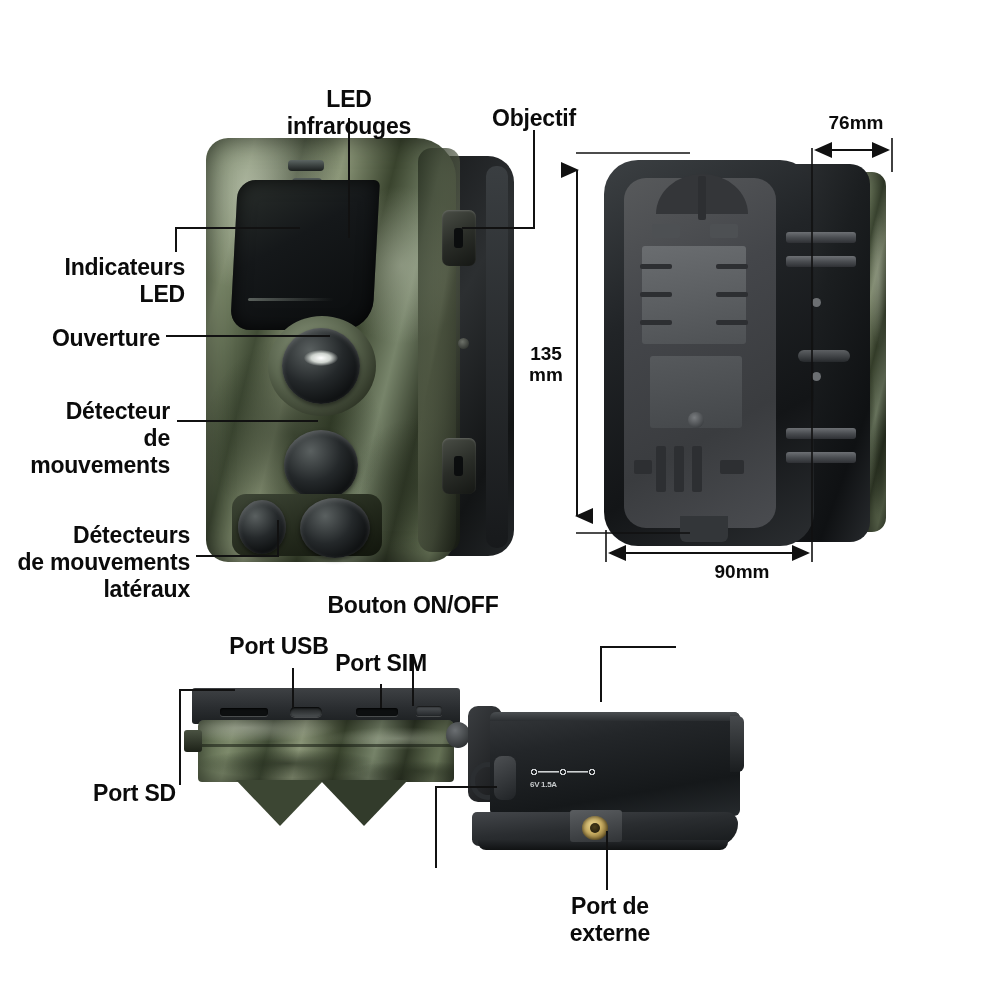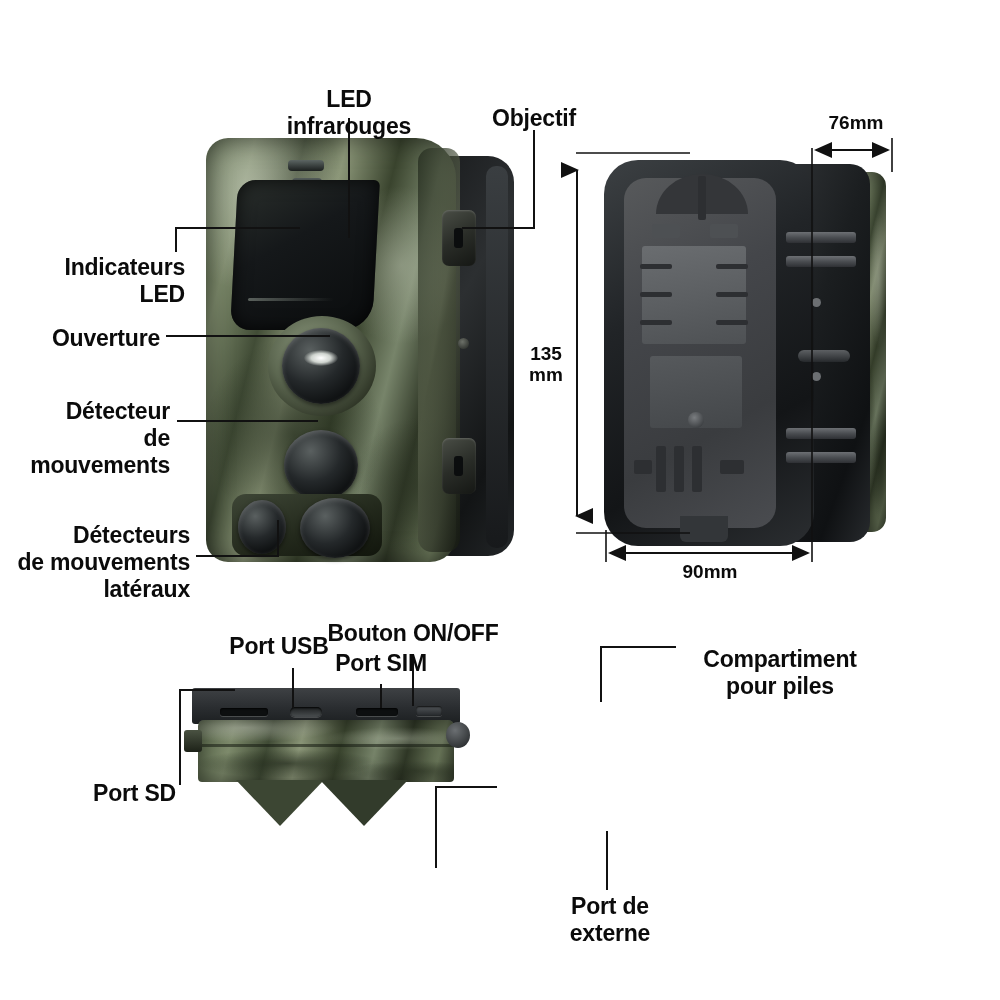--- a/index.html
+++ b/index.html
@@ -269,21 +269,21 @@
     <line x1="812" y1="148" x2="812" y2="562" stroke="#111" stroke-width="1.6"></line>
     <line x1="610" y1="553" x2="808" y2="553" stroke="#111" stroke-width="2" marker-start="url(#arrL)" marker-end="url(#arrR)"></line>
 
     <line x1="892" y1="138" x2="892" y2="172" stroke="#111" stroke-width="1.6"></line>
     <line x1="816" y1="150" x2="888" y2="150" stroke="#111" stroke-width="2" marker-start="url(#arrL)" marker-end="url(#arrR)"></line>
   </svg>
 
   <div class="dim-label" style="left:516px; top:344px; width:60px; white-space:pre-line;">135
 mm</div>
 
-  <div class="dim-label" style="left:660px; top:562px; width:100px;">90mm</div>
+  <div class="dim-label" style="left:692px; top:562px; width:100px;">90mm</div>
 
   <div class="dim-label" style="left:806px; top:113px; width:100px;">76mm</div>
 
   <div class="art" style="left:178px; top:688px; width:300px; height:140px;">
 
     <div class="dark-body" style="left:14px; top:0px; width:268px; height:36px; border-radius:3px;
                 background:linear-gradient(180deg,#3e4144 0%,#2a2d30 55%,#1c1f21 100%);"></div>
     <div class="portslot" style="left:42px; top:20px; width:48px; height:8px;"></div>
     <div class="portslot" style="left:112px; top:19px; width:32px; height:10px; border-radius:5px;
                 background:linear-gradient(180deg,#1c1f20,#4a4e50);"></div>
@@ -301,20 +301,60 @@
                 border-left:44px solid transparent; border-right:44px solid transparent;
                 border-top:46px solid #3c4633;"></div>
     <div class="art" style="left:142px; top:92px; width:0; height:0;
                 border-left:44px solid transparent; border-right:44px solid transparent;
                 border-top:46px solid #323b2b;"></div>
 
     <div class="art" style="left:268px; top:34px; width:24px; height:26px; border-radius:50%;
                 background:radial-gradient(circle at 38% 32%,#6b6f72,#1e2123);"></div>
   </div>
 
+  <div class="art" style="left:468px; top:700px; width:300px; height:160px;">
+
+    <div class="art" style="left:0px; top:6px; width:34px; height:96px; border-radius:10px;
+                background:linear-gradient(120deg,#3a3d40,#18191b);"></div>
+    <div class="art" style="left:2px; top:62px; width:26px; height:28px; border-radius:50%;
+                border:5px solid #2b2e31; background:transparent;"></div>
+
+    <div class="dark-body" style="left:22px; top:12px; width:250px; height:104px; border-radius:6px;
+                background:linear-gradient(170deg,#35383b 0%,#232629 30%,#15181a 72%,#262a2d 100%);"></div>
+    <div class="art" style="left:22px; top:12px; width:250px; height:9px; border-radius:6px 6px 0 0;
+                background:linear-gradient(180deg,#4a4e51,#2b2e31);"></div>
+
+    <div class="art" style="left:26px; top:56px; width:22px; height:44px; border-radius:8px;
+                background:linear-gradient(150deg,#4d5053,#202326);"></div>
+
+    <div class="art" style="left:62px; top:68px; width:66px; height:9px;
+                background:
+                  radial-gradient(circle 4px at 4px 4px, rgba(0,0,0,0) 2px, #cfd2d4 2px, #cfd2d4 3px, rgba(0,0,0,0) 3.5px),
+                  radial-gradient(circle 4px at 33px 4px, rgba(0,0,0,0) 2px, #cfd2d4 2px, #cfd2d4 3px, rgba(0,0,0,0) 3.5px),
+                  radial-gradient(circle 4px at 62px 4px, rgba(0,0,0,0) 2px, #cfd2d4 2px, #cfd2d4 3px, rgba(0,0,0,0) 3.5px),
+                  linear-gradient(90deg, rgba(0,0,0,0) 0 8px, #cfd2d4 8px 29px, rgba(0,0,0,0) 29px 37px, #cfd2d4 37px 58px, rgba(0,0,0,0) 58px 100%);
+                background-repeat:no-repeat;
+                background-size:100% 100%, 100% 100%, 100% 100%, 100% 1.6px;
+                background-position:0 0, 0 0, 0 0, 0 3.2px;"></div>
+    <div style="position:absolute; left:62px; top:80px; font-size:8px; font-weight:bold;
+                color:#c6c9cb; font-family:'Liberation Sans',sans-serif; letter-spacing:-0.3px;">6V 1.5A</div>
+
+    <div class="art" style="left:262px; top:16px; width:14px; height:56px; border-radius:0 6px 6px 0;
+                background:linear-gradient(180deg,#46494c,#1a1d1f);"></div>
+
+    <div class="art" style="left:4px; top:112px; width:266px; height:34px; border-radius:6px 14px 26px 8px;
+                background:linear-gradient(175deg,#43464a 0%,#2a2d30 45%,#16191b 100%);"></div>
+    <div class="art" style="left:10px; top:140px; width:250px; height:10px; border-radius:0 0 8px 8px;
+                background:linear-gradient(180deg,#25282b,#101213);"></div>
+    <div class="art" style="left:102px; top:110px; width:52px; height:32px; border-radius:3px;
+                background:linear-gradient(170deg,#5a5d60,#313437);"></div>
+    <div class="tripod-socket" style="left:114px; top:116px; width:26px; height:24px;"></div>
+    <div class="art" style="left:122px; top:123px; width:10px; height:10px; border-radius:50%;
+                background:radial-gradient(circle at 45% 40%,#4b3f1c,#1a1508);"></div>
+  </div>
 
   <svg class="overlay">
 
     <line x1="293" y1="668" x2="293" y2="708" stroke="#111" stroke-width="2"></line>
 
     <line x1="381" y1="684" x2="381" y2="708" stroke="#111" stroke-width="2"></line>
 
     <line x1="413" y1="654" x2="413" y2="706" stroke="#111" stroke-width="2"></line>
 
     <polyline points="235,690 180,690 180,785" fill="none" stroke="#111" stroke-width="2"></polyline>
@@ -323,23 +363,21 @@
 
     <polyline points="601,702 601,647 676,647" fill="none" stroke="#111" stroke-width="2"></polyline>
 
     <line x1="607" y1="831" x2="607" y2="890" stroke="#111" stroke-width="2"></line>
   </svg>
 
   <div class="label ctr" style="left:209px; top:633px; width:140px;">Port USB</div>
 
   <div class="label ctr" style="left:316px; top:650px; width:130px;">Port SIM</div>
 
-  <div class="label ctr" style="left:325px; top:620px; width:176px;">Bouton ON/OFF</div>
+  <div class="label ctr" style="left:325px; top:592px; width:176px;">Bouton ON/OFF</div>
 
   <div class="label rgt" style="left:60px; top:780px; width:116px;">Port SD</div>
 
 
-  <div class="label ctr" style="left:682px; top:646px; width:196px;">Compartiment
-pour piles</div>
 
   <div class="label ctr" style="left:530px; top:893px; width:160px;">Port de externe</div>
 
 </div>
 
 </body></html>

